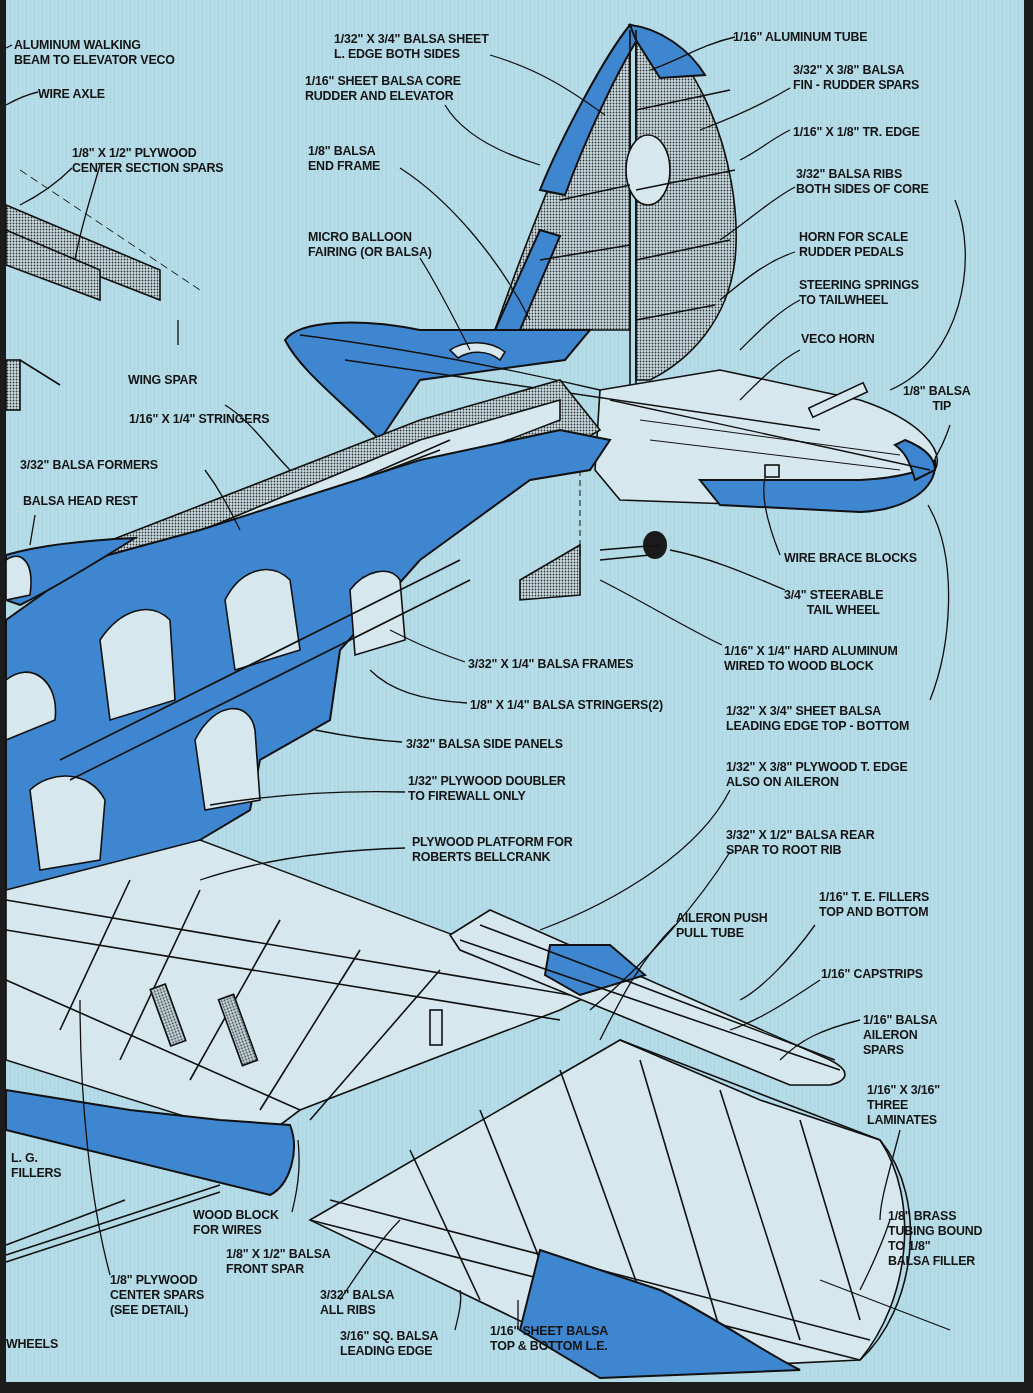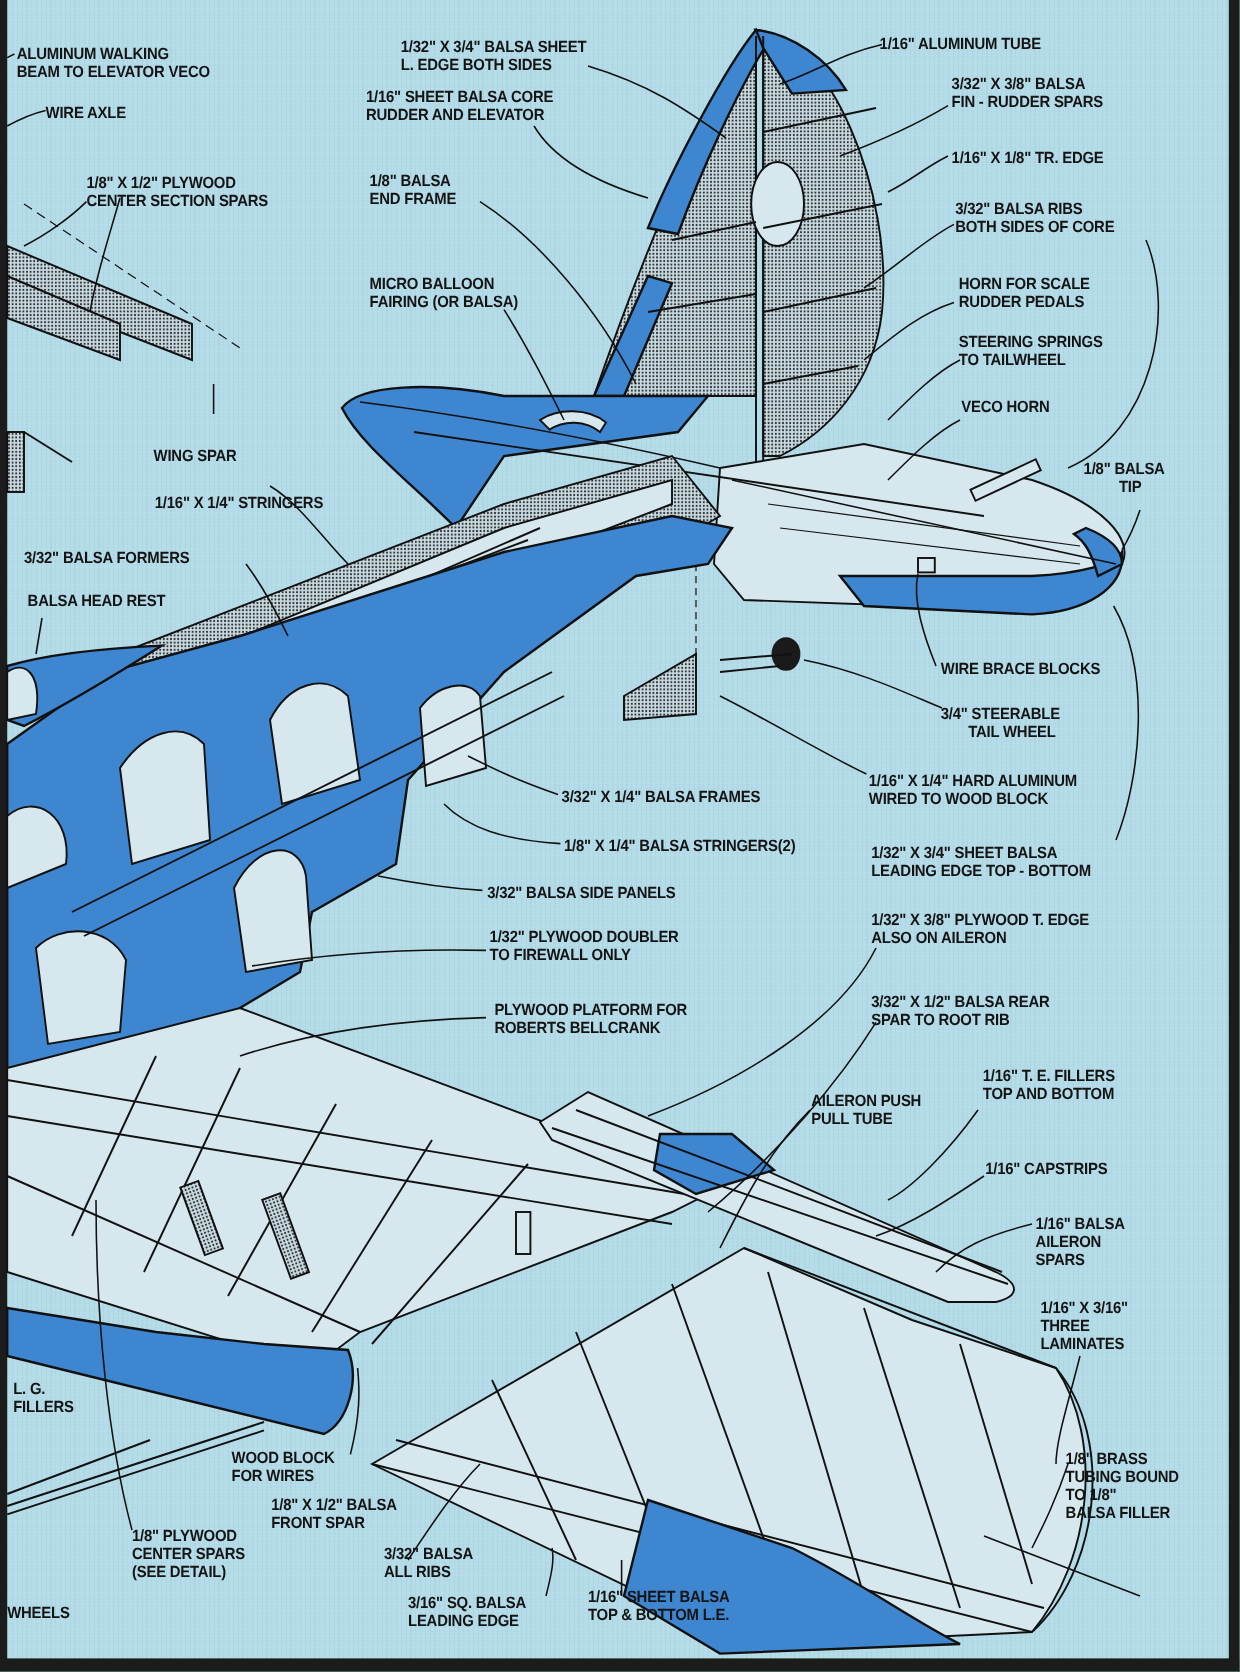--- a/index.html
+++ b/index.html
@@ -1,16 +1,16 @@
 <!DOCTYPE html>
 <html><head>
 <meta charset="utf-8">
 <style>
   html,body{margin:0;padding:0;background:#1c1c1c;}
-  #page{position:relative;width:1033px;height:1393px;overflow:hidden;background:#86efac;}
+  #page{position:relative;width:1033px;height:1393px;overflow:hidden;background:#c2410c;}
   #sheet{position:absolute;left:6px;top:0;width:1018px;height:1382px;background:#b3dbe8;
     background-image:repeating-linear-gradient(0deg,rgba(255,255,255,0.06) 0 1px,transparent 1px 3px),
                      repeating-linear-gradient(90deg,rgba(0,0,0,0.03) 0 1px,transparent 1px 4px);}
   svg#drawing{position:absolute;left:0;top:0;width:1033px;height:1393px;}
   .lbl{position:absolute;font-family:"Liberation Sans",sans-serif;font-weight:700;font-size:13.5px;
        line-height:15px;color:#141414;letter-spacing:-0.2px;white-space:pre;transform:scaleX(0.92);transform-origin:left top;}
   .blue{fill:#3f86d0;stroke:#111;stroke-width:2;}
   .wood{fill:#d6e8ee;stroke:#111;stroke-width:1.6;}
   .hatch{fill:url(#hatchPat);stroke:#111;stroke-width:1.6;}
   .ln{fill:none;stroke:#111;stroke-width:1.6;}

